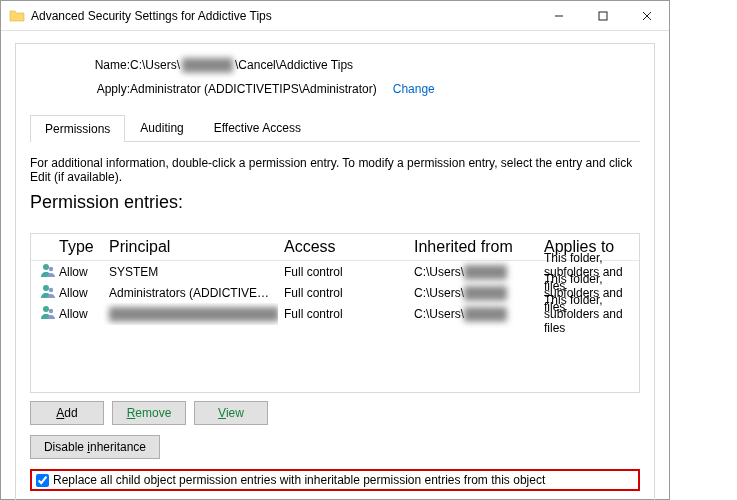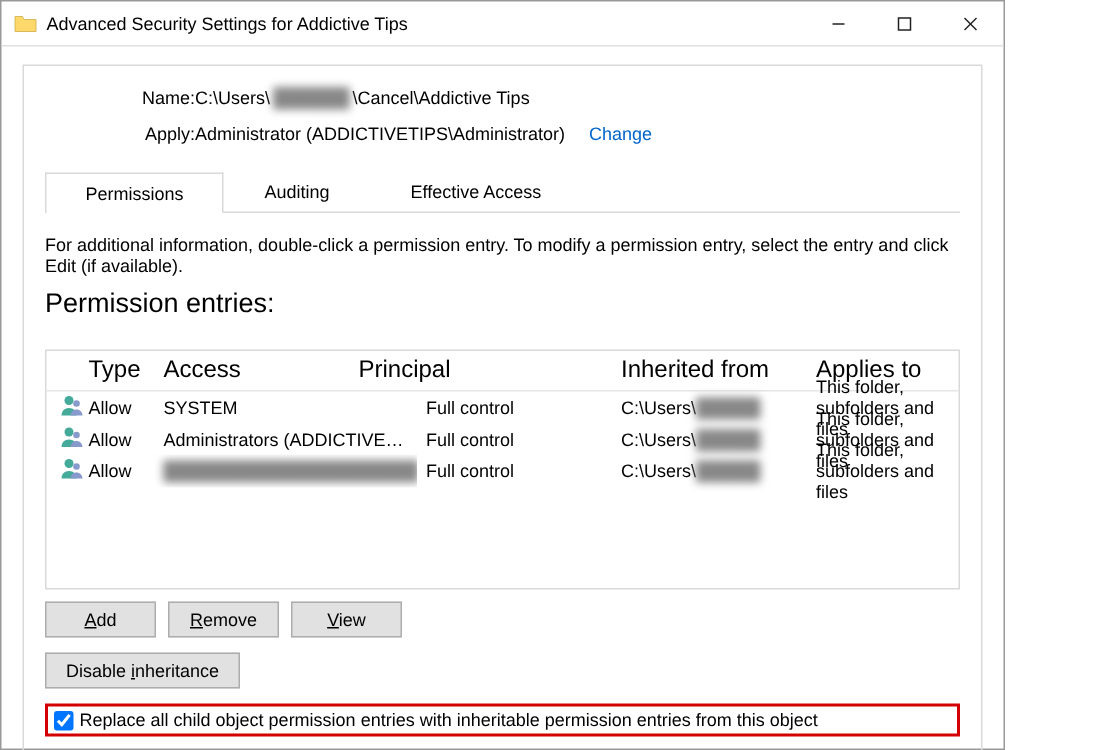--- a/index.html
+++ b/index.html
@@ -12,39 +12,39 @@
   .win-btn { width: 44px; height: 29px; display: flex; align-items: center; justify-content: center; font-size: 10px; }
   .win-btn svg { stroke: #222; }
   .content { flex: 1; padding: 12px 14px 0 14px; display: flex; flex-direction: column; }
   .inner-panel { border: 1px solid #d9d9d9; flex: 1; padding: 14px 14px 10px 14px; display: flex; flex-direction: column; }
   .info-row { display: flex; font-size: 12px; margin-bottom: 10px; align-items: center; text-align: right; }
   .info-label { width: 100px; }
   .info-value { display: flex; align-items: center; gap: 2px; }
   .blur { filter: blur(3px); display:inline-block; background:#888; color:#888; border-radius:2px; }
   .change-link { color: #0066cc; margin-left: 14px; cursor: pointer; }
   .tabs { display: flex; border-bottom: 1px solid #d9d9d9; margin-top: 8px; }
-  .tab { padding: 6px 26px; font-size: 12px; border: 1px solid transparent; border-bottom: none; cursor: pointer; position: relative; }
+  .tab { padding: 6px 14px; font-size: 12px; border: 1px solid transparent; border-bottom: none; cursor: pointer; position: relative; }
   .tab.active { border-color: #d9d9d9; background: #fff; top: 1px; }
   .instr { font-size: 12px; margin: 14px 0 8px 0; }
   .sub-label { font-size: 18px; margin-bottom: 20px; }
   .table-wrap { border: 1px solid #d9d9d9; height: 160px; overflow: hidden; }
   .table-head { display: flex; font-size: 16px; border-bottom: 1px solid #e6e6e6; }
   .th, .td { padding: 4px 6px; }
   .col-icon { width: 22px; }
   .col-type { width: 50px; }
   .col-principal { width: 175px; overflow: hidden; white-space: nowrap; text-overflow: ellipsis; }
   .col-access { width: 130px; }
   .col-inherited { width: 130px; }
   .col-applies { flex: 1; }
   .table-body { font-size: 12px; }
   .tr { display: flex; align-items: center; height: 21px; }
   .user-icon { width: 16px; height: 16px; margin-left: 3px; }
   .btn-row { display: flex; gap: 8px; margin-top: 8px; }
   .btn { min-width: 74px; height: 24px; font-size: 12px; border: 1px solid #adadad; background: #e1e1e1; padding: 0 12px; cursor: pointer; }
-  .btn:disabled { color: #000000; cursor: default; }
+  .btn:disabled { color: #15803d; cursor: default; }
   .btn.wide { min-width: 130px; }
   .disable-row { margin-top: 10px; }
   .checkbox-row { margin-top: 10px; display: inline-flex; align-items: center; font-size: 12px; padding: 2px 4px; border: 2px solid #d40000; }
   .checkbox-row input { margin: 0 4px 0 0; }
   .footer { display: flex; justify-content: flex-end; gap: 8px; padding: 10px 14px 12px 0; }
   .footer .btn { min-width: 80px; }
   .btn.primary { border: 2px solid #0078d7; background: #e1e1e1; }
   .u { text-decoration: underline; }
 </style>
 </head>
@@ -104,22 +104,22 @@
         <div class="tab">Effective Access</div>
       </div>
 
       <div class="instr">For additional information, double-click a permission entry. To modify a permission entry, select the entry and click Edit (if available).</div>
       <div class="sub-label">Permission entries:</div>
 
       <div class="table-wrap">
         <div class="table-head">
           <div class="th col-icon"></div>
           <div class="th col-type">Type</div>
+          <div class="th col-principal">Principal</div>
           <div class="th col-access">Access</div>
-          <div class="th col-principal">Principal</div>
           <div class="th col-inherited">Inherited from</div>
           <div class="th col-applies">Applies to</div>
         </div>
         <div class="table-body" id="table-body">
             <div class="tr">
               <div class="td col-icon"><span class="user-icon"><svg viewBox="0 0 16 16" width="16" height="16">
                     <circle cx="6" cy="5" r="3" fill="#4a9"></circle>
                     <path d="M1 15c0-3 2-5 5-5s5 2 5 5z" fill="#4a9"></path>
                     <circle cx="11" cy="7" r="2.2" fill="#89c"></circle>
                     <path d="M7 15c0-2.2 1.8-4 4-4s4 1.8 4 4z" fill="#89c"></path>

